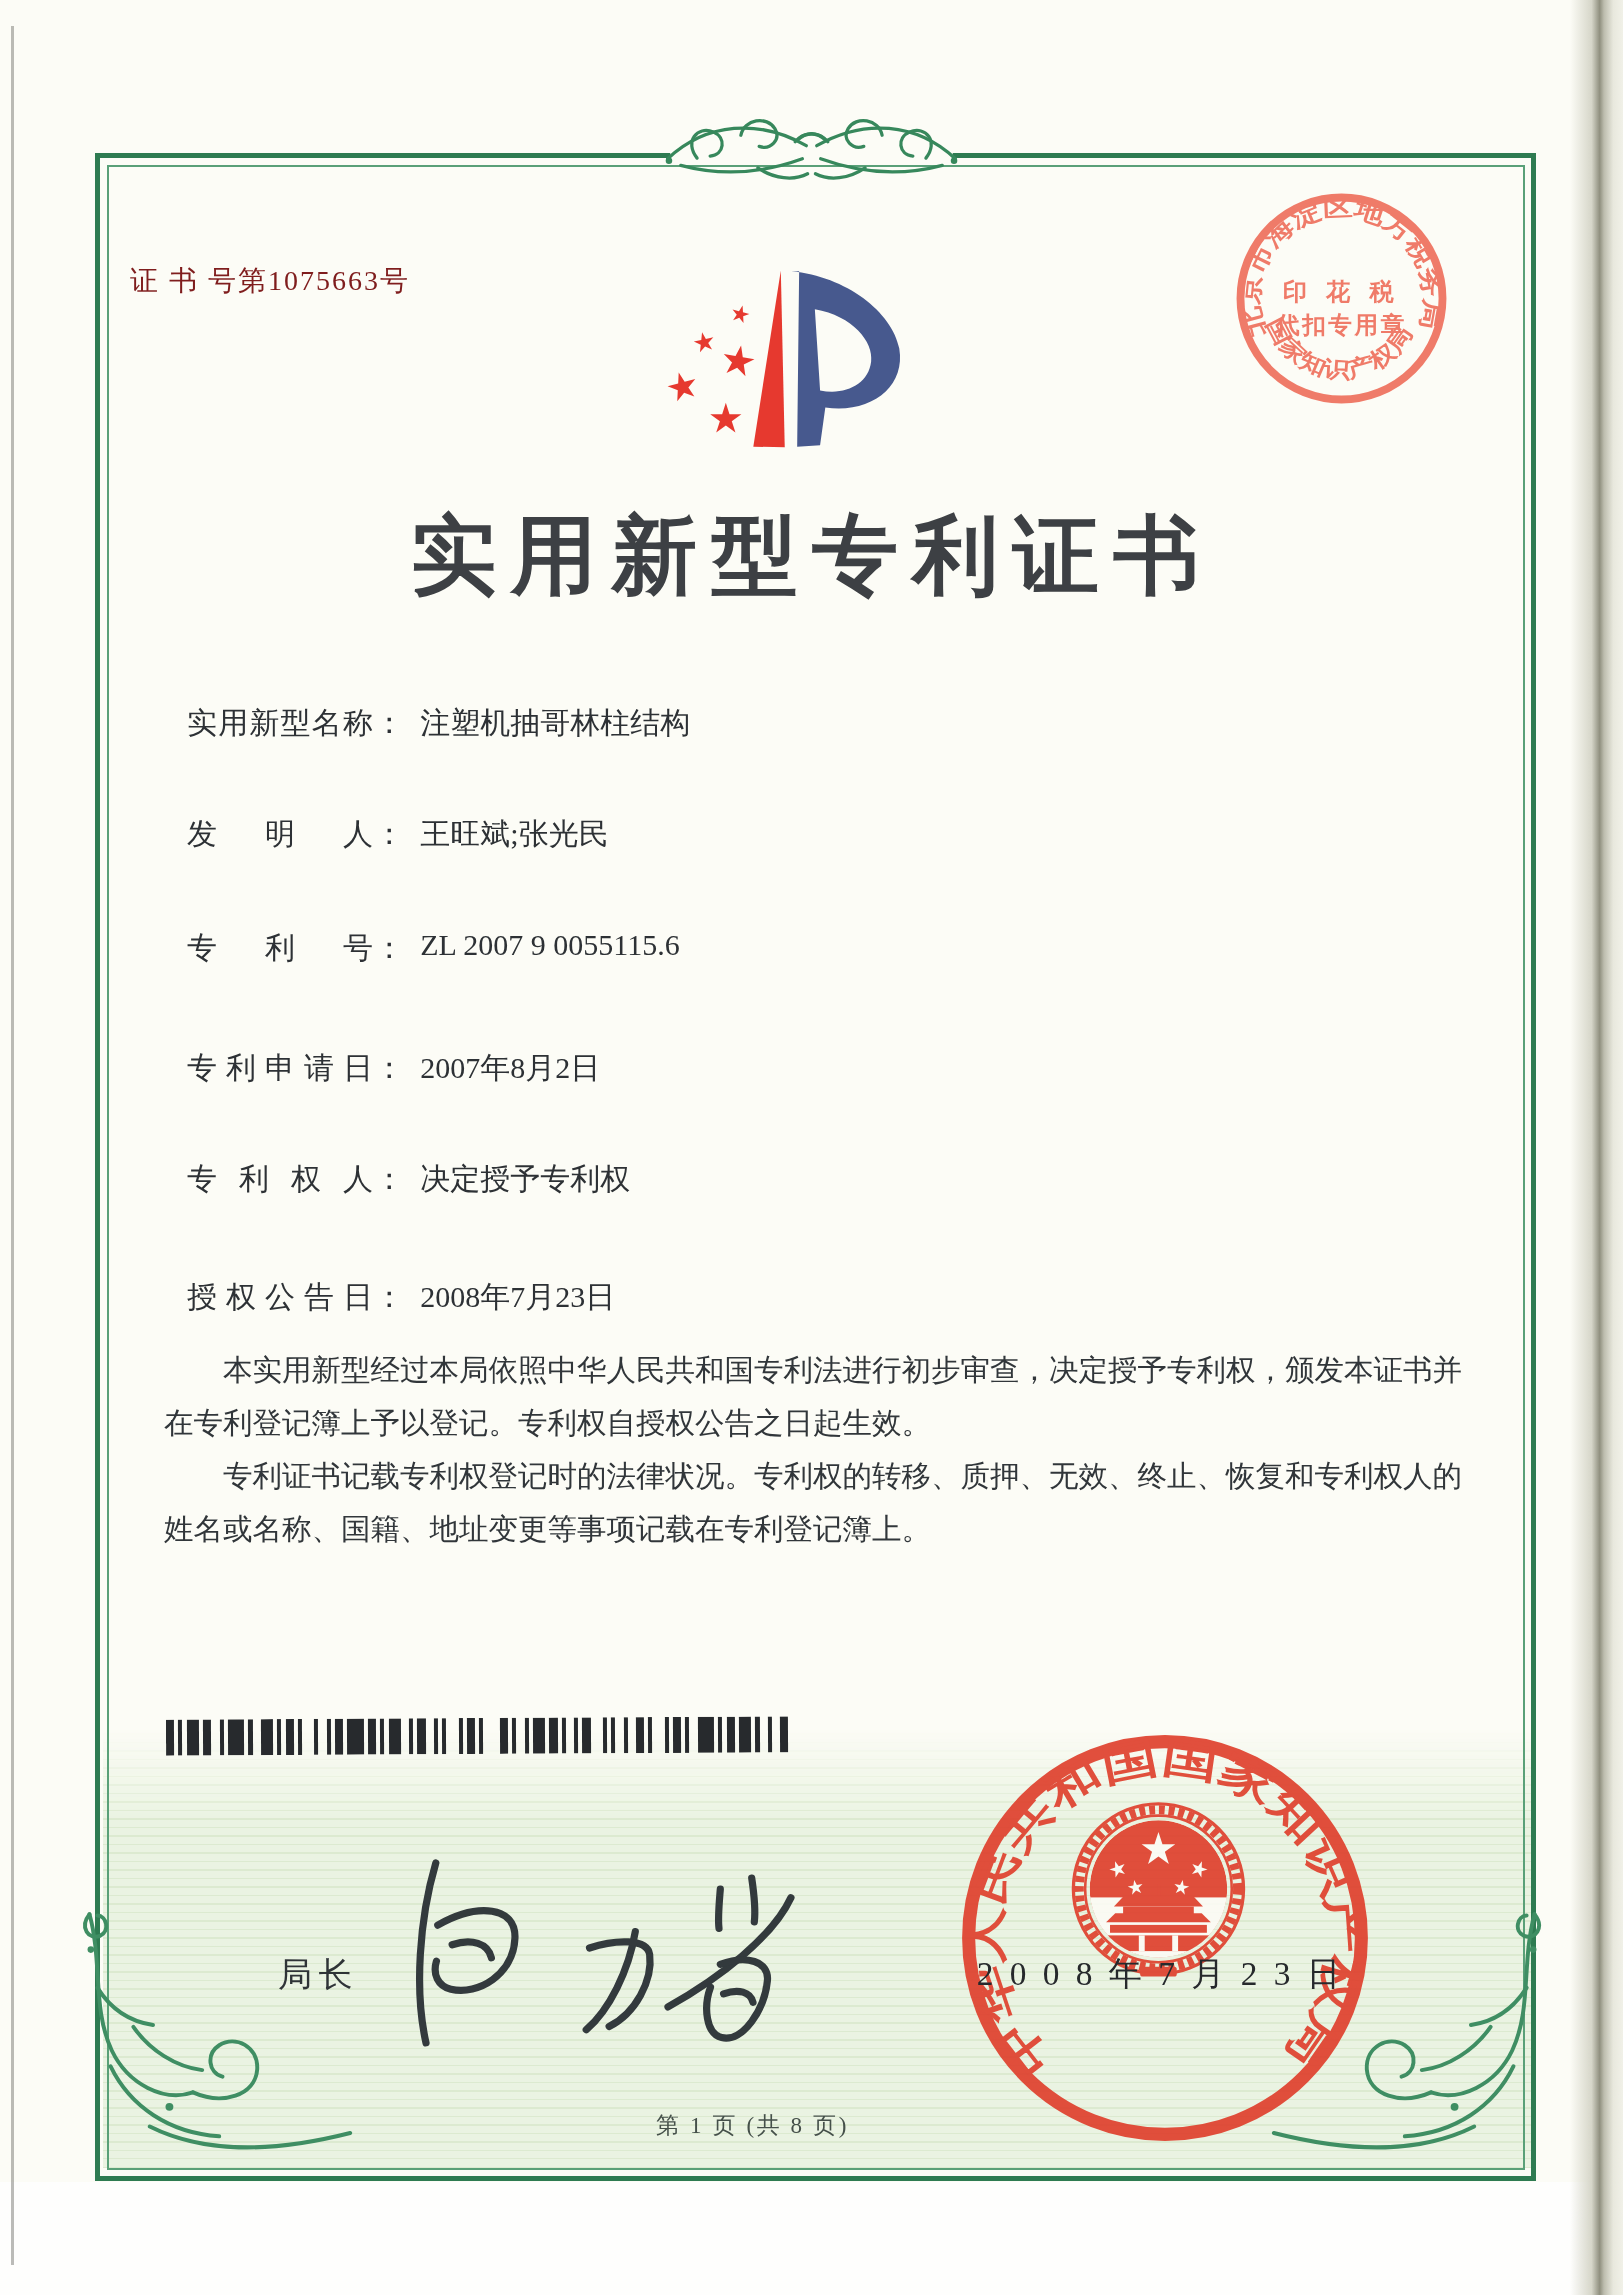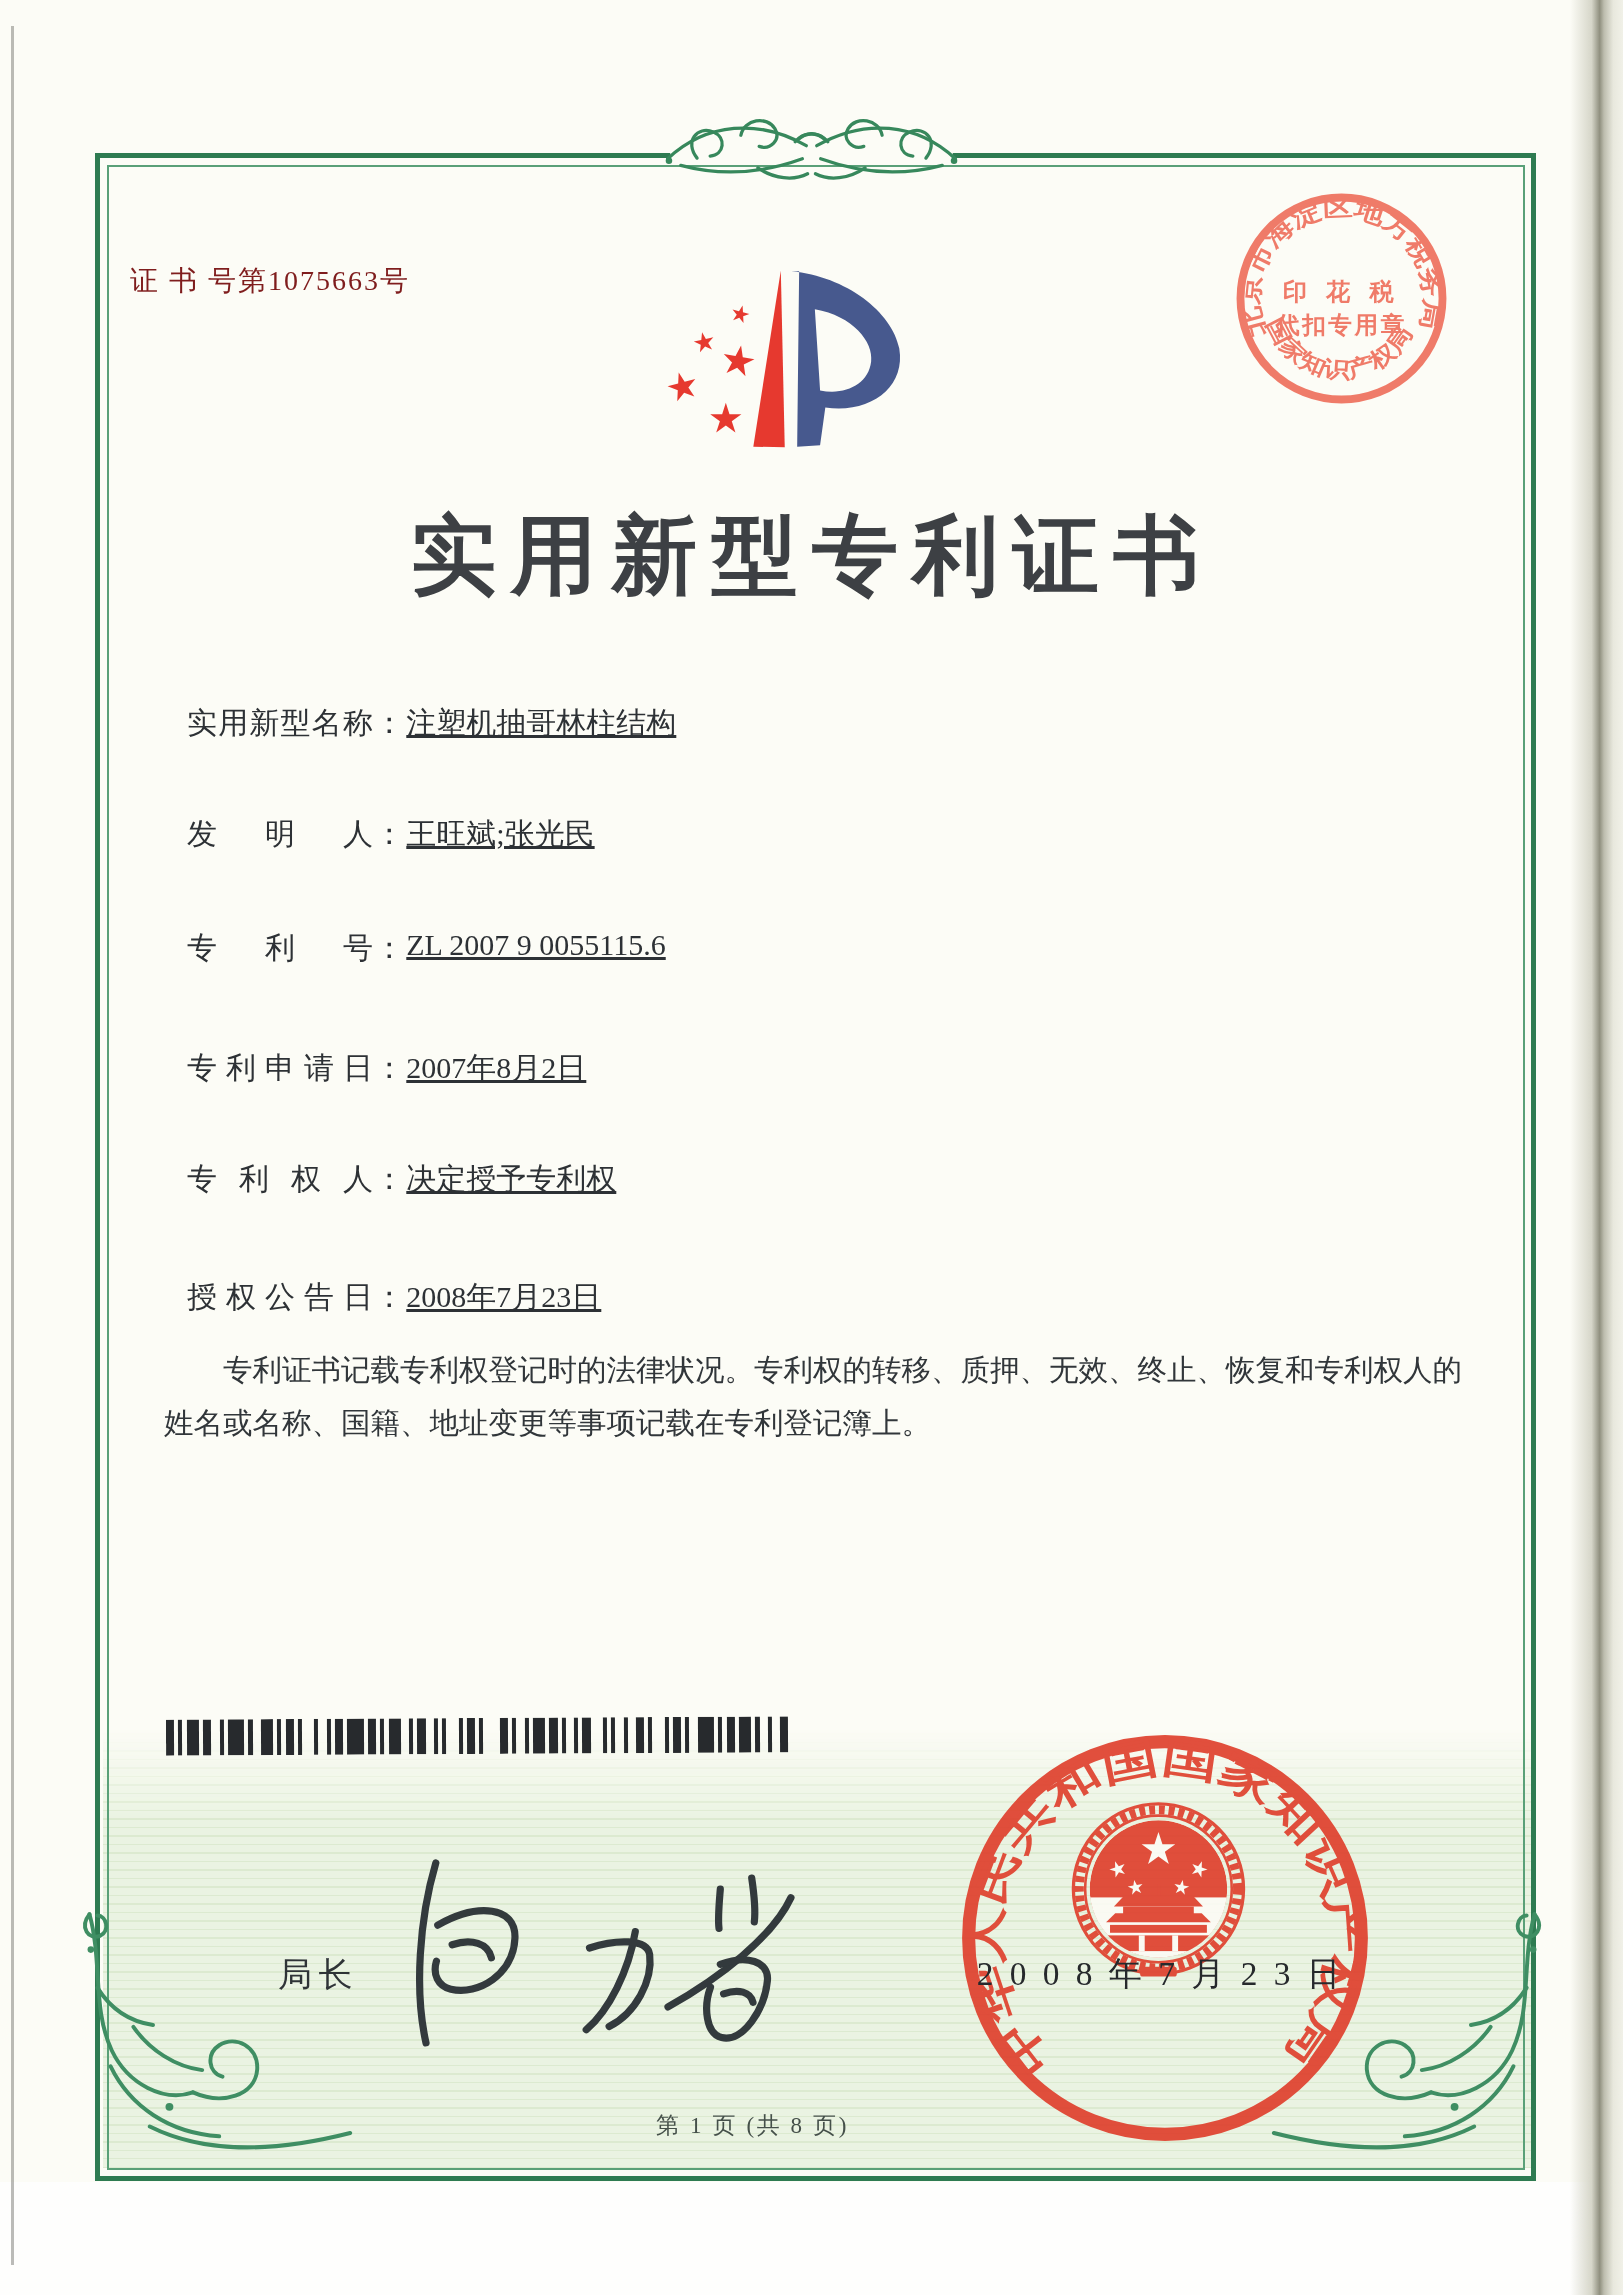--- a/index.html
+++ b/index.html
@@ -27,21 +27,21 @@
   .corner-left{left:71px;top:1909px;}
   .corner-right{left:1271px;top:1909px;transform:scaleX(-1);}
 
   
   .cert-no{position:absolute;left:130px;top:262px;font-size:28px;letter-spacing:2px;color:#7f1d1d;}
   .doc-title{position:absolute;left:0;top:498px;width:1624px;text-align:center;font-size:86px;font-weight:bold;
     letter-spacing:14.4px;color:#3d4044;}
   .field-row{position:absolute;left:187px;display:flex;align-items:flex-start;font-size:30px;color:#2d3135;}
   .field-label{width:186px;display:flex;justify-content:space-between;}
   .field-colon{margin-left:1.3px;}
-  .field-value{margin-left:2px;white-space:nowrap;text-decoration:underline;}
+  .field-value{margin-left:16px;white-space:nowrap;}
   .paragraphs{position:absolute;left:164px;top:1344px;width:1298px;font-size:29.5px;line-height:53px;
     color:#31363a;text-align:justify;}
   .paragraphs p{margin:0;text-indent:2em;}
 
   
   .barcode{position:absolute;left:166px;top:1718px;width:627px;height:36px;display:flex;transform:rotate(-.3deg);overflow:hidden;}
   .barcode .bar{height:100%;background:#272a2d;flex:0 0 auto;}
   .barcode .gap{height:100%;flex:0 0 auto;}
 
   
@@ -200,20 +200,21 @@
         <span>权</span>
         <span>公</span>
         <span>告</span>
         <span>日</span>
       </div>
     <span class="field-colon">：</span>
     <span class="field-value">2008年7月23日</span>
   </div>
 
   <div class="paragraphs">
+    <p>本实用新型经过本局依照中华人民共和国专利法进行初步审查，决定授予专利权，颁发本证书并在专利登记簿上予以登记。专利权自授权公告之日起生效。</p>
     <p>专利证书记载专利权登记时的法律状况。专利权的转移、质押、无效、终止、恢复和专利权人的姓名或名称、国籍、地址变更等事项记载在专利登记簿上。</p>
   </div>
 
   <div class="barcode">
       <div class="bar" style="width: 8.3px;"></div>
       <div class="gap" style="width: 4.1px;"></div>
       <div class="bar" style="width: 4.1px;"></div>
       <div class="gap" style="width: 4.1px;"></div>
       <div class="bar" style="width: 12.4px;"></div>
       <div class="gap" style="width: 4.1px;"></div>

